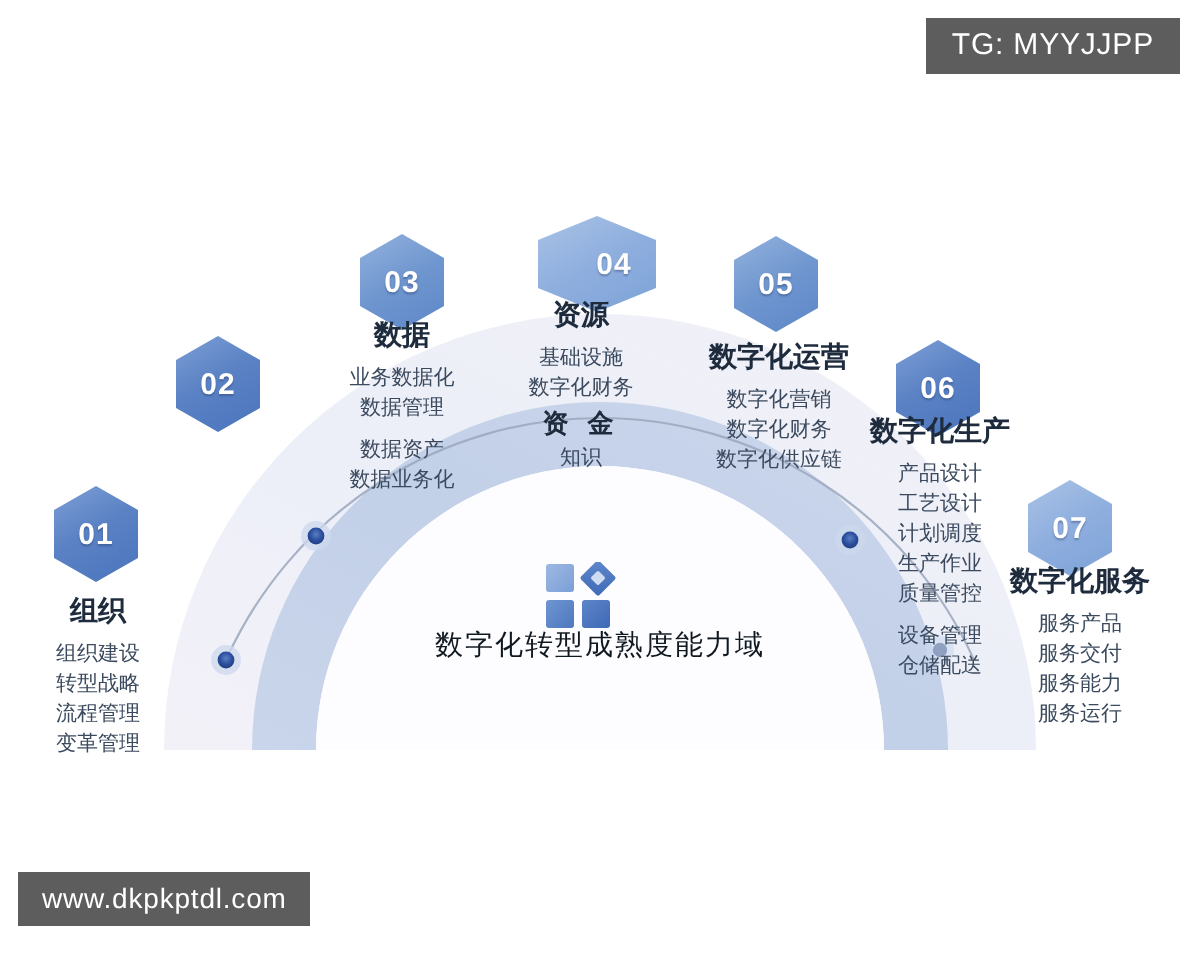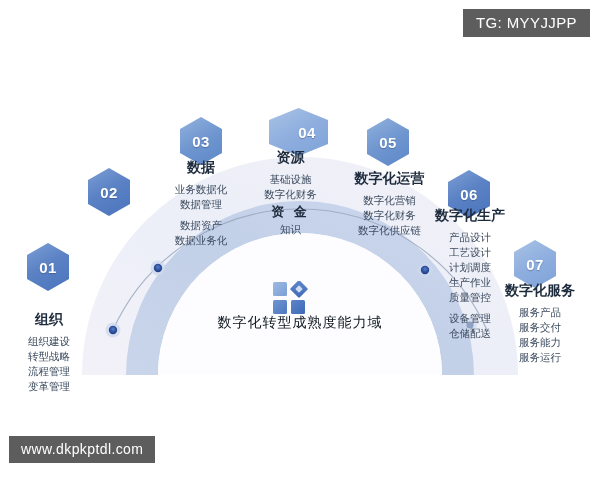--- a/index.html
+++ b/index.html
@@ -146,21 +146,21 @@
       <rect x="20.5" y="1.5" width="13" height="13" rx="1.2" fill="url(#dmo)"></rect>
       <rect x="24.3" y="5.3" width="5.4" height="5.4" rx="0.8" fill="#cfdcf2"></rect>
     </g>
   </svg>
 
   <div id="center-title">数字化转型成熟度能力域</div>
 
   <div class="hex dark" style="left:27px;top:243px;">
     <span>01</span>
   </div>
-  <div class="grp c" style="left:5px;top:298px;width:88px;margin-top:14px;">
+  <div class="grp c" style="left:5px;top:298px;width:88px;">
     <div class="ttl">组织</div>
     <div class="items">
       <div class="it">组织建设</div>
       <div class="it">转型战略</div>
       <div class="it">流程管理</div>
       <div class="it">变革管理</div>
     </div>
   </div>
 
   <div class="hex dark" style="left:88px;top:168px;">

